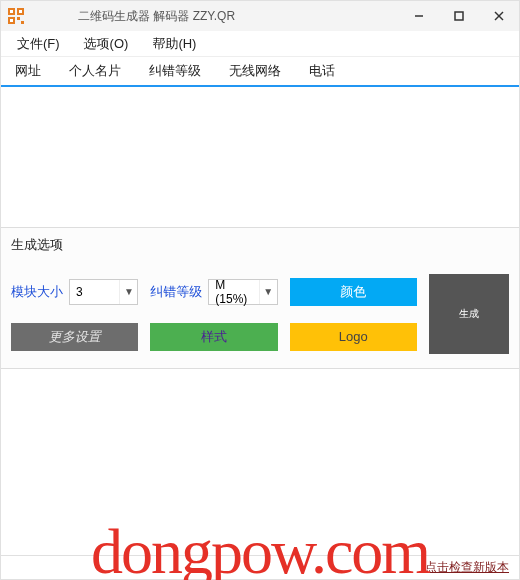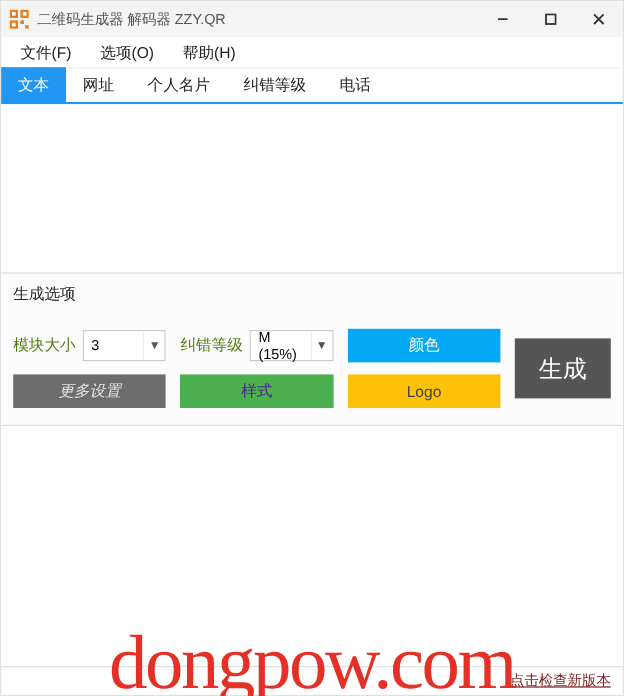--- a/index.html
+++ b/index.html
@@ -1,43 +1,43 @@
 <!DOCTYPE html>
 <html><head>
 <meta charset="utf-8">
 <style>
   * { box-sizing: border-box; margin: 0; padding: 0; font-family: "Microsoft YaHei", "SimSun", sans-serif; }
   body { background: #fff; width: 520px; height: 580px; overflow: hidden; }
   .window { width: 520px; height: 580px; border: 1px solid #e0e0e0; background: #fff; display: flex; flex-direction: column; position: relative; }
-  .titlebar { height: 30px; background: #f4f4f4; display: flex; align-items: center; padding: 0 0 0 6px; font-size: 12px; color: #555; }
+  .titlebar { height: 30px; background: #f4f4f4; display: flex; align-items: center; padding: 0 0 0 6px; font-size: 12px; color: #555; gap: 47px; }
   .titlebar .icon { width: 18px; height: 18px; margin-right: 6px; display: flex; align-items: center; justify-content: center; }
   .titlebar .title { flex: 1; }
   .winbtns { display: flex; }
   .winbtn { width: 40px; height: 30px; display: flex; align-items: center; justify-content: center; font-size: 13px; color: #333; }
   .menubar { height: 26px; display: flex; align-items: center; padding: 0 6px; font-size: 13px; color: #222; border-bottom: 1px solid #eee; }
   .menuitem { padding: 3px 10px; margin-right: 4px; }
   .tabs { height: 30px; display: flex; align-items: center; font-size: 13px; border-bottom: 2px solid #2196f3; }
   .tab { padding: 6px 14px; color: #222; }
   .tab.active { background: #2196f3; color: #fff; }
   .content { flex: 0 0 140px; background: #fff; }
   .textarea { width: 100%; height: 100%; border: none; resize: none; padding: 6px; font-size: 13px; outline: none; }
   .options { border-top: 1px solid #ddd; border-bottom: 1px solid #ddd; padding: 8px 10px 14px 10px; background: #fcfcfc; }
   .options-title { font-size: 13px; color: #222; margin-bottom: 20px; }
   .options-grid { display: grid; grid-template-columns: 1fr 1fr 1fr 80px; gap: 10px 12px; align-items: center; font-size: 13px; }
   .field { display: flex; align-items: center; gap: 6px; }
-  .label { color: #4d7c0f; white-space: nowrap; }
+  .label { color: #1d4ed8; white-space: nowrap; }
   .combo { display: flex; align-items: center; border: 1px solid #ccc; background: #fff; height: 26px; flex: 1; }
   .combo-val { flex: 1; padding: 0 6px; font-size: 12px; }
   .combo-arrow { width: 18px; text-align: center; font-size: 10px; color: #555; border-left: 1px solid #eee; height: 100%; display: flex; align-items: center; justify-content: center; }
   .btn { height: 28px; display: flex; align-items: center; justify-content: center; font-size: 13px; cursor: pointer; }
   .btn-color { background: #03a9f4; color: #fff; }
   .btn-more { background: #6d6d6d; color: #e5e5e5; font-style: italic; }
   .btn-style { background: #4caf50; color: #4c1d95; }
   .btn-logo { background: #ffc107; color: #444; }
-  .btn-gen { background: #555; color: #fff; grid-row: span 2; height: 50px; font-size: 20px; }
+  .btn-gen { background: #555; color: #fff; grid-row: span 2; height: 80px; font-size: 10px; }
   .preview { flex: 1; background: #fff; }
   .statusbar { height: 24px; border-top: 1px solid #e0e0e0; display: flex; align-items: center; justify-content: flex-end; padding: 0 10px; font-size: 12px; }
   .statuslink { color: #7f1d1d; text-decoration: underline; }
   .watermark { position: absolute; bottom: -10px; left: 50%; transform: translateX(-50%); font-size: 64px; color: #e53027; font-family: Georgia, serif; letter-spacing: -2px; pointer-events: none; z-index: 10; font-weight: 400; }
 </style>
 </head>
 <body>
 
 <div class="window">
   <div class="titlebar">
@@ -74,24 +74,24 @@
     </div>
   </div>
 
   <div class="menubar">
     <div class="menuitem">文件(F)</div>
     <div class="menuitem">选项(O)</div>
     <div class="menuitem">帮助(H)</div>
   </div>
 
   <div class="tabs">
-    <div class="tab active">文本</div>
     <div class="tab">网址</div>
     <div class="tab">个人名片</div>
     <div class="tab">纠错等级</div>
+    <div class="tab">无线网络</div>
     <div class="tab">电话</div>
   </div>
 
   <div class="content">
     <textarea class="textarea" value="" style=""></textarea>
   </div>
 
   <div class="options">
     <div class="options-title">生成选项</div>
     <div class="options-grid">

